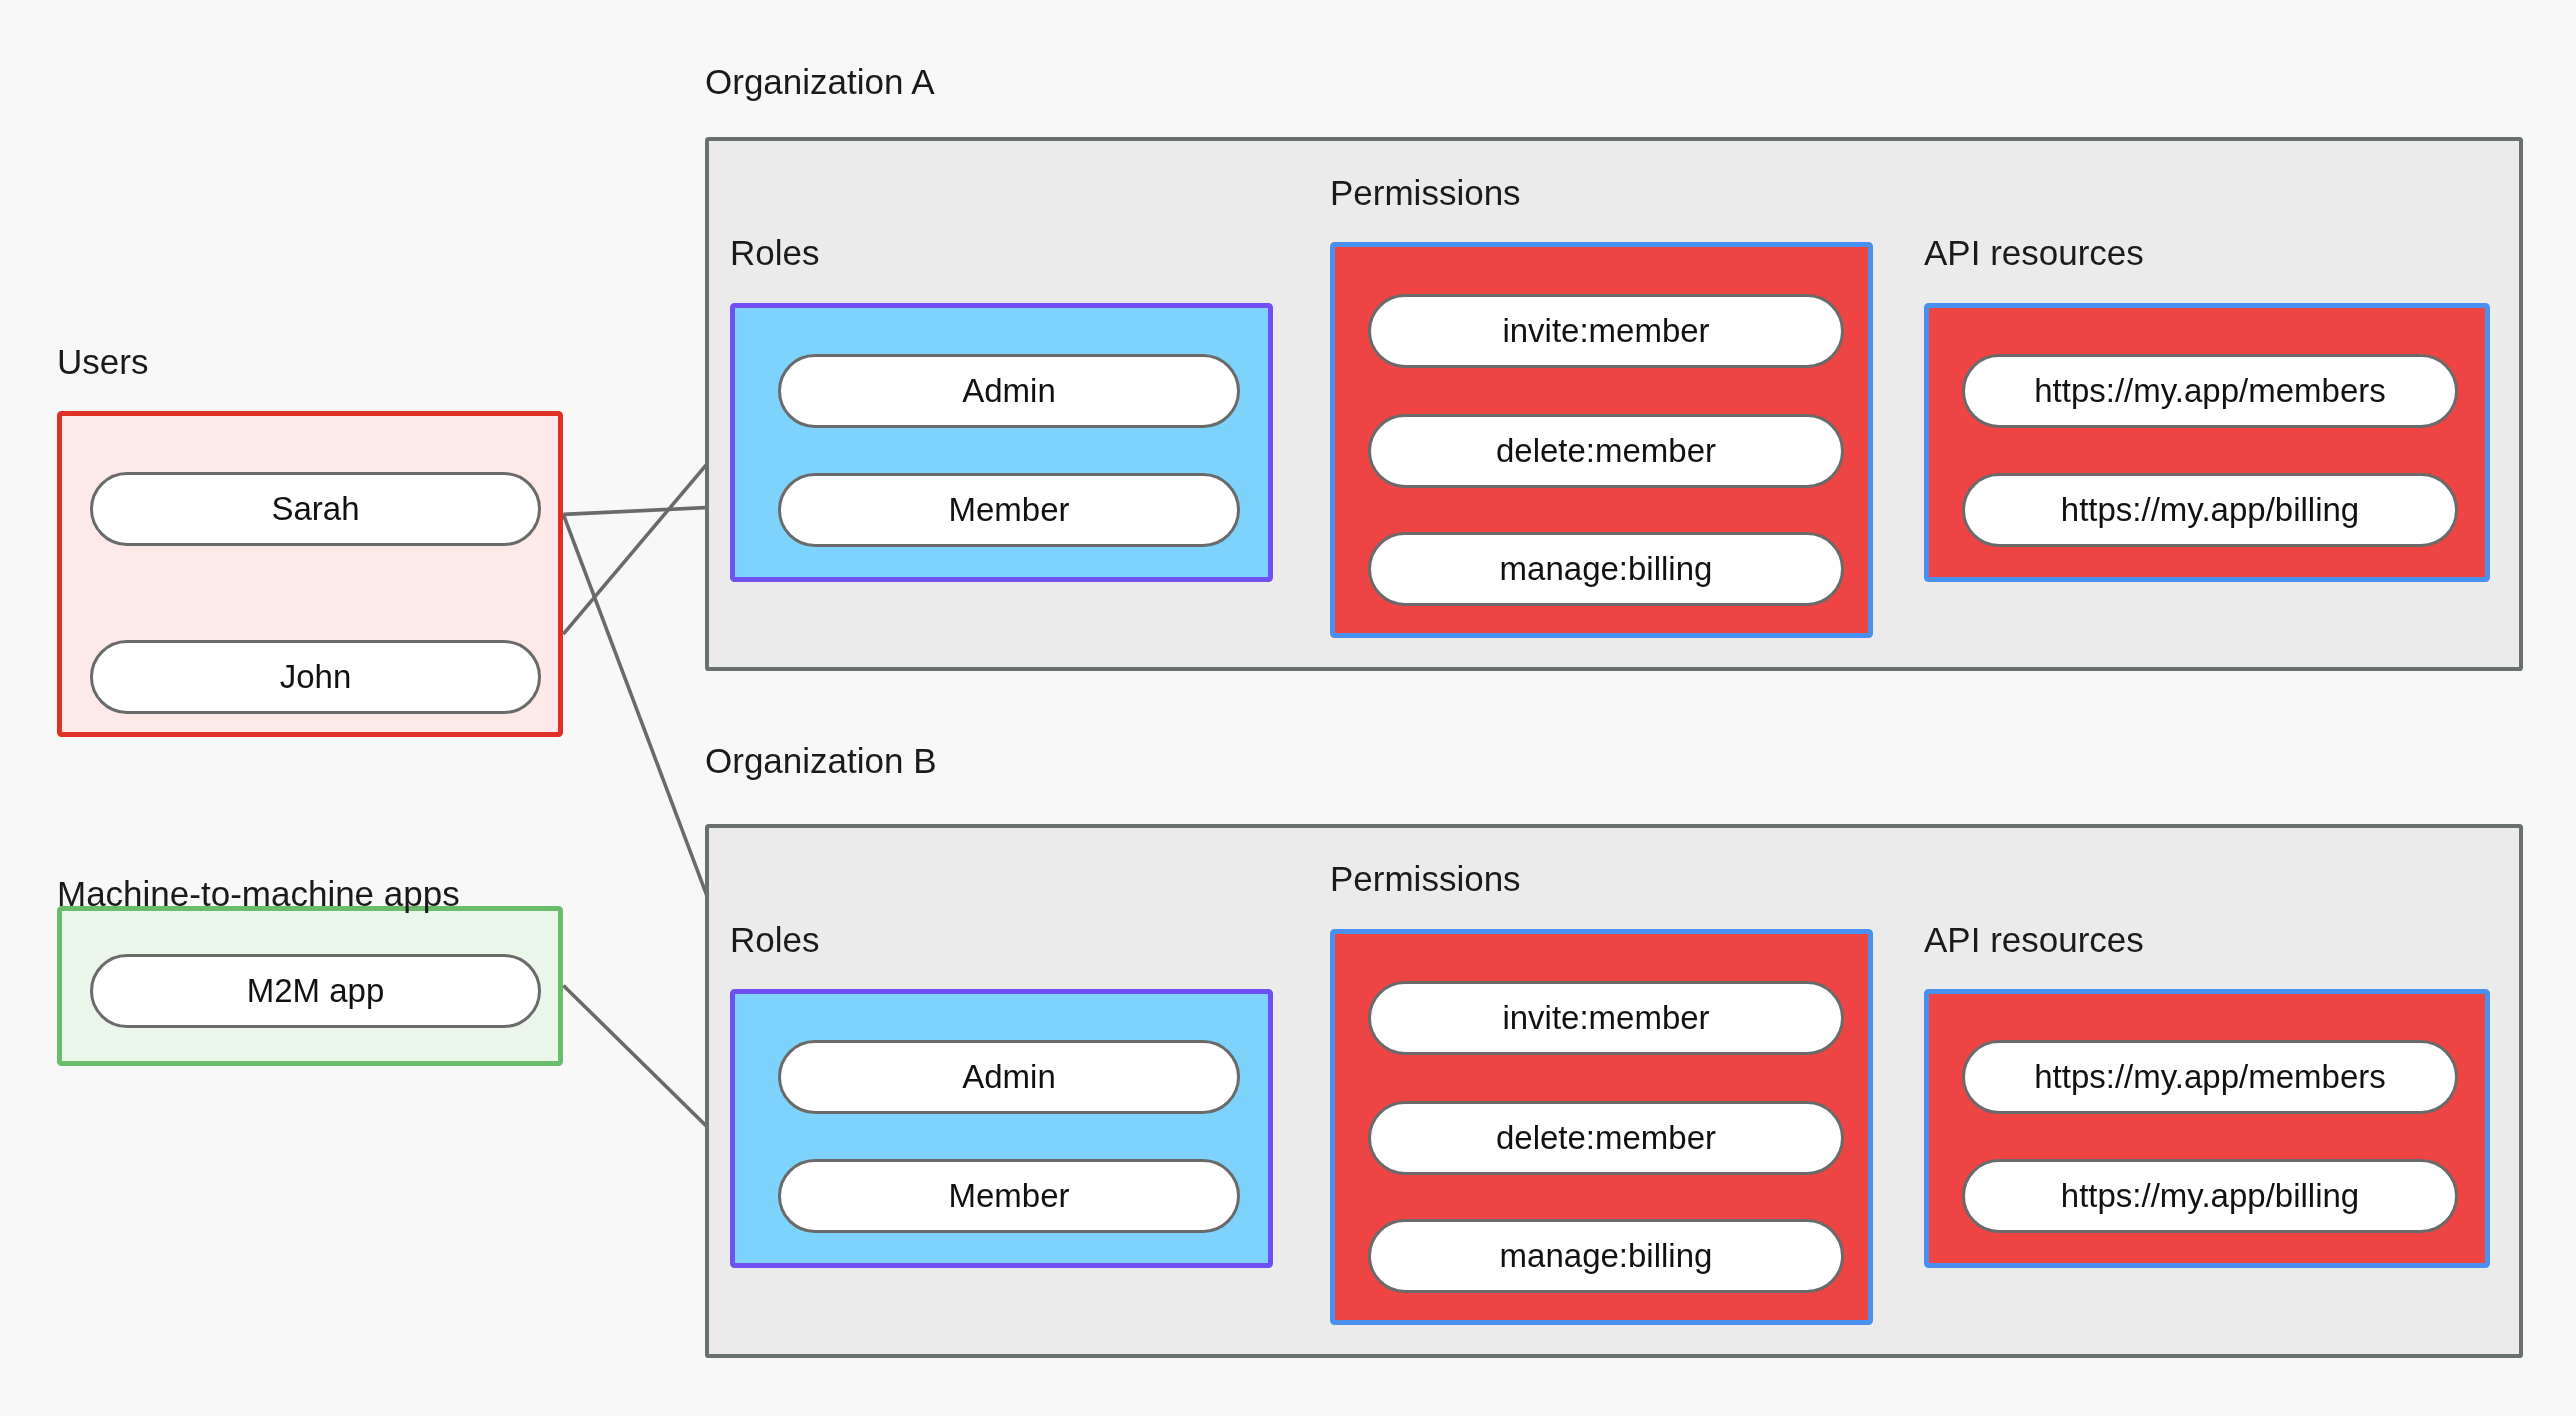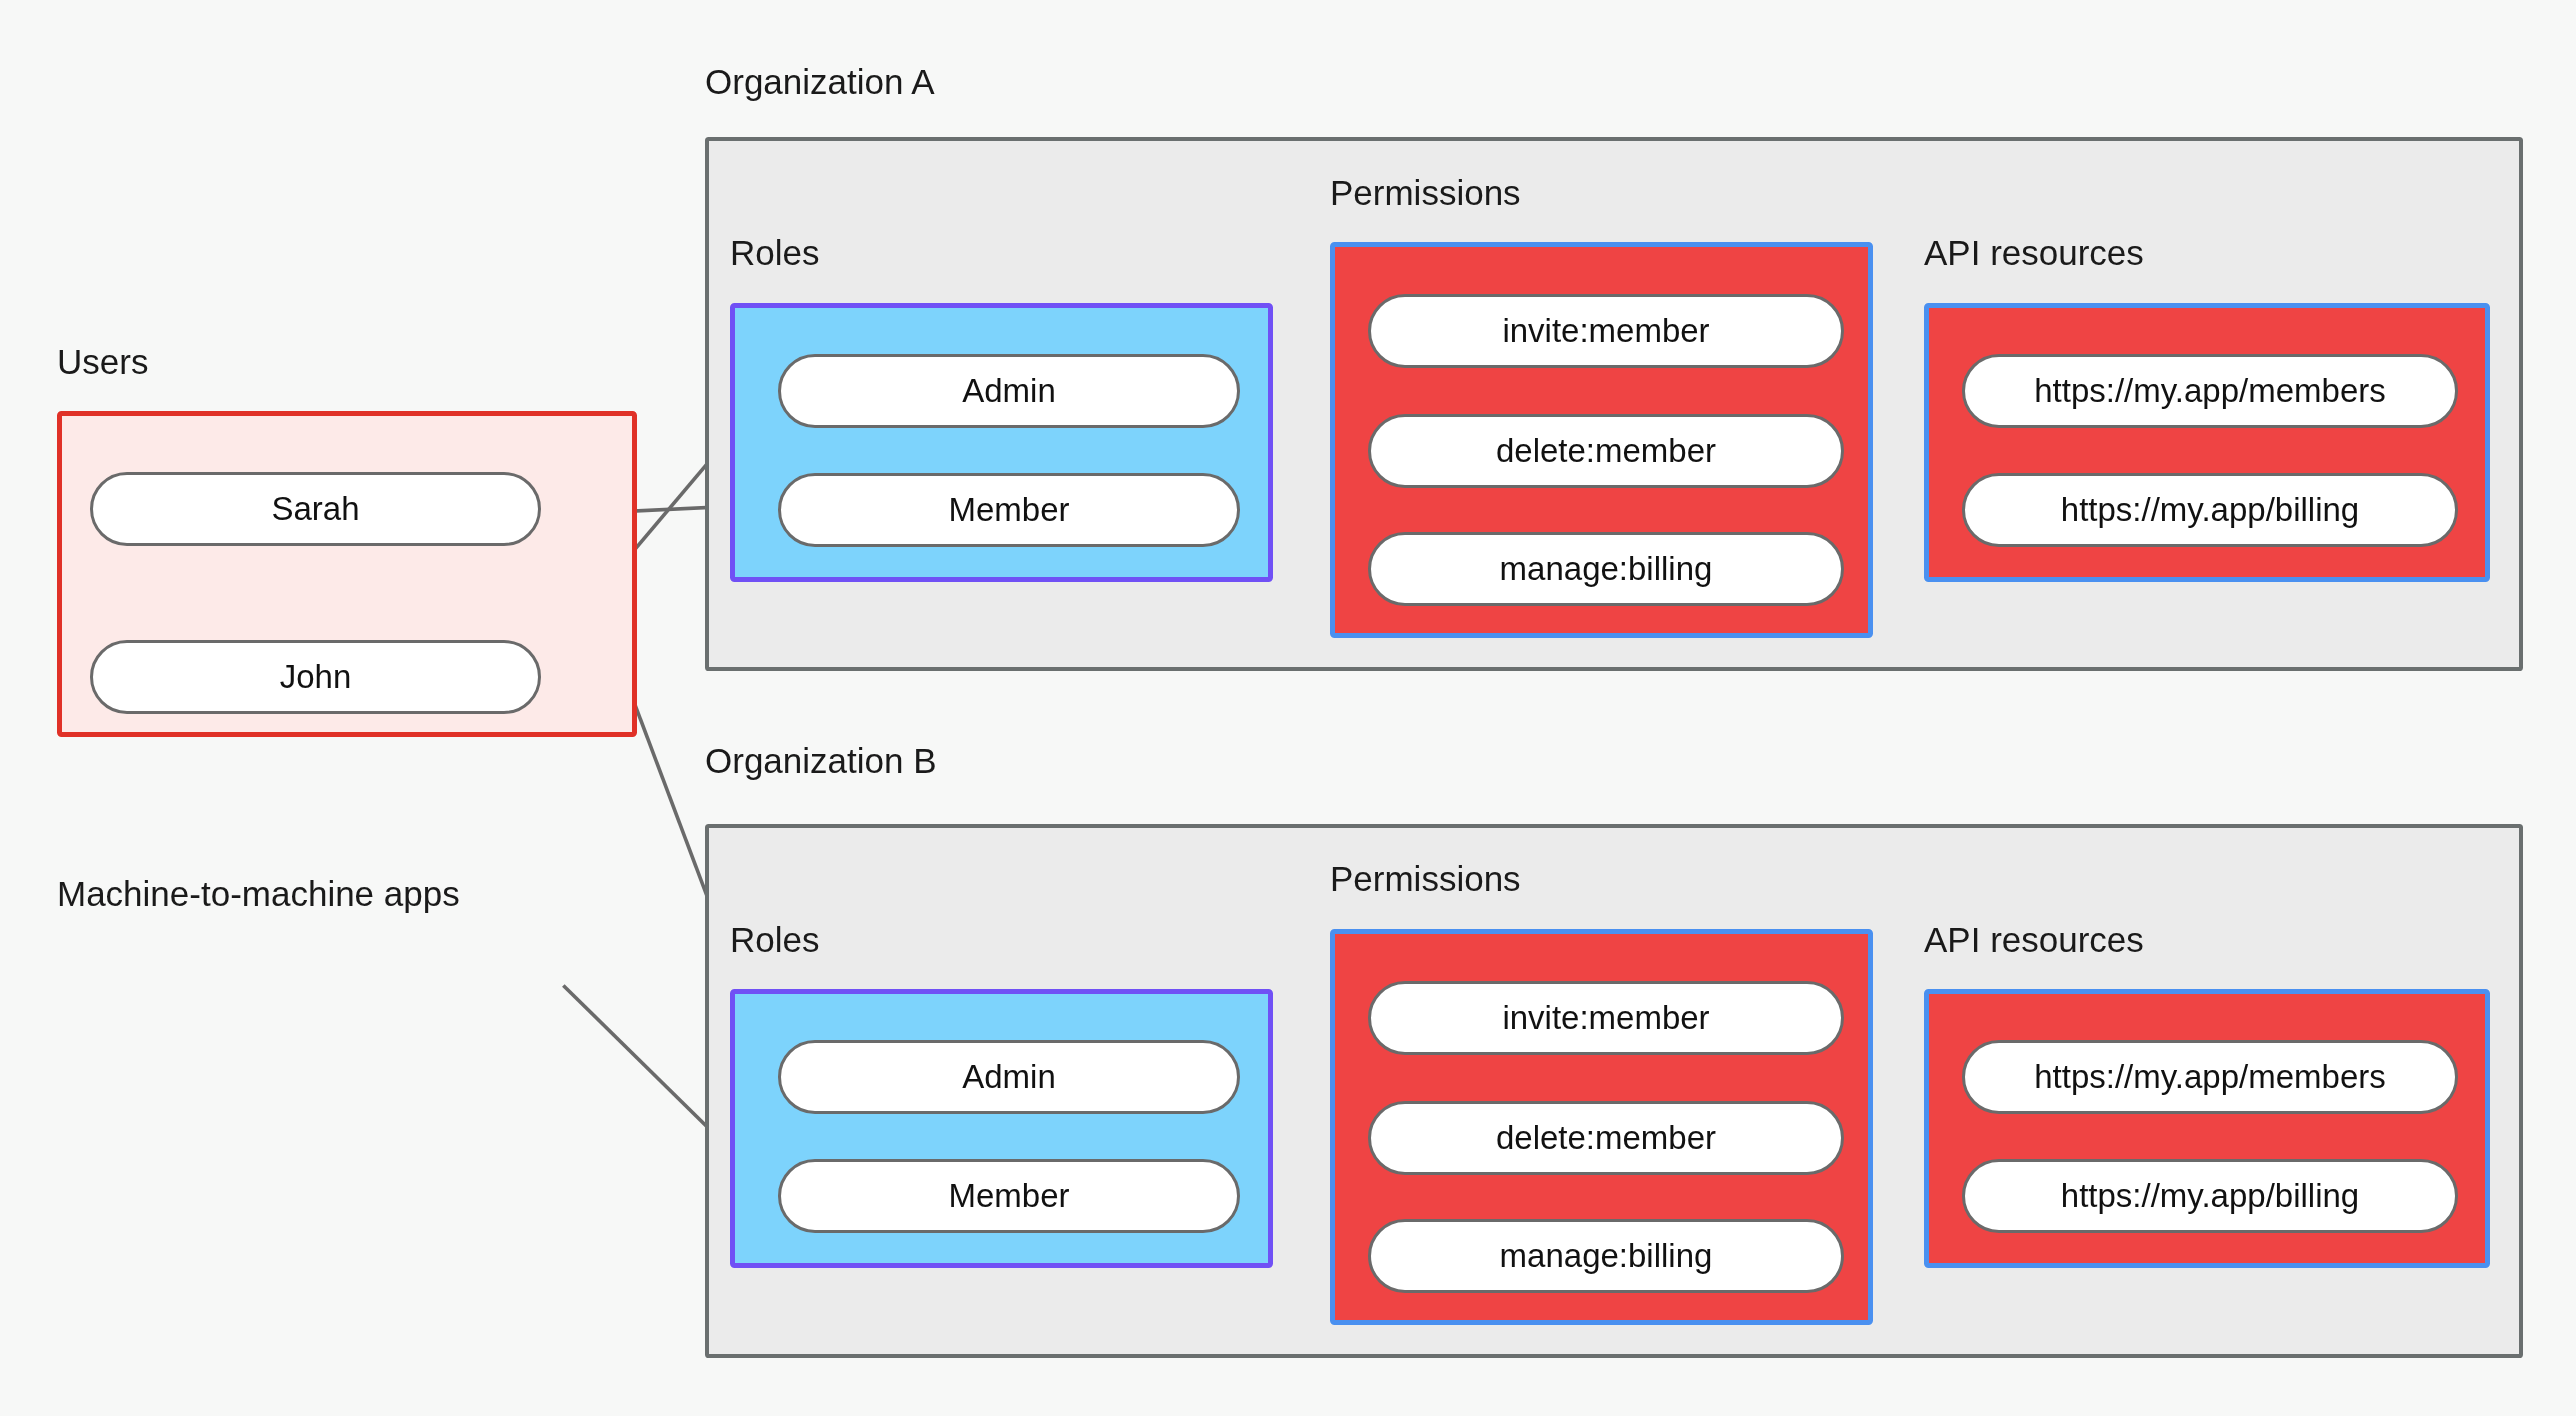--- a/index.html
+++ b/index.html
@@ -131,26 +131,29 @@
     <circle cx="2172" cy="428" r="11"></circle>
     <circle cx="2172" cy="560" r="11"></circle>
     <circle cx="1513" cy="1123" r="11"></circle>
     <circle cx="1513" cy="1256" r="11"></circle>
     <circle cx="1513" cy="1389" r="11"></circle>
     <circle cx="2172" cy="1190" r="11"></circle>
     <circle cx="2172" cy="1323" r="11"></circle>
   </svg>
 
   <div class="group-label" style="left:57px; top:344px;">Users</div>
-  <div class="box users-box" style="left:57px; top:411px; width:580px; height:326px;text-decoration:underline;">
+  <div class="box users-box" style="left:57px; top:411px; width:506px; height:326px;text-decoration:underline;">
     <div class="pill" style="left:28px; top:56px; width:451px; height:74px;">Sarah</div>
     <div class="pill" style="left:28px; top:176px; width:451px; height:74px;margin-top:48px;">John</div>
   </div>
 
   <div class="group-label" style="left:57px; top:876px;">Machine-to-machine apps</div>
+  <div class="box m2m-box" style="left:57px; top:906px; width:506px; height:160px;">
+    <div class="pill" style="left:28px; top:43px; width:451px; height:74px;">M2M app</div>
+  </div>
 
   <div class="group-label" style="left:705px; top:64px;">Organization A</div>
   <div class="box org-box" style="left:705px; top:137px; width:1818px; height:534px;"></div>
 
   <div class="group-label" style="left:730px; top:235px;">Roles</div>
   <div class="box roles-box" style="left:730px; top:303px; width:543px; height:279px;">
     <div class="pill" style="left:43px; top:46px; width:462px; height:74px;">Admin</div>
     <div class="pill" style="left:43px; top:165px; width:462px; height:74px;">Member</div>
   </div>
 

